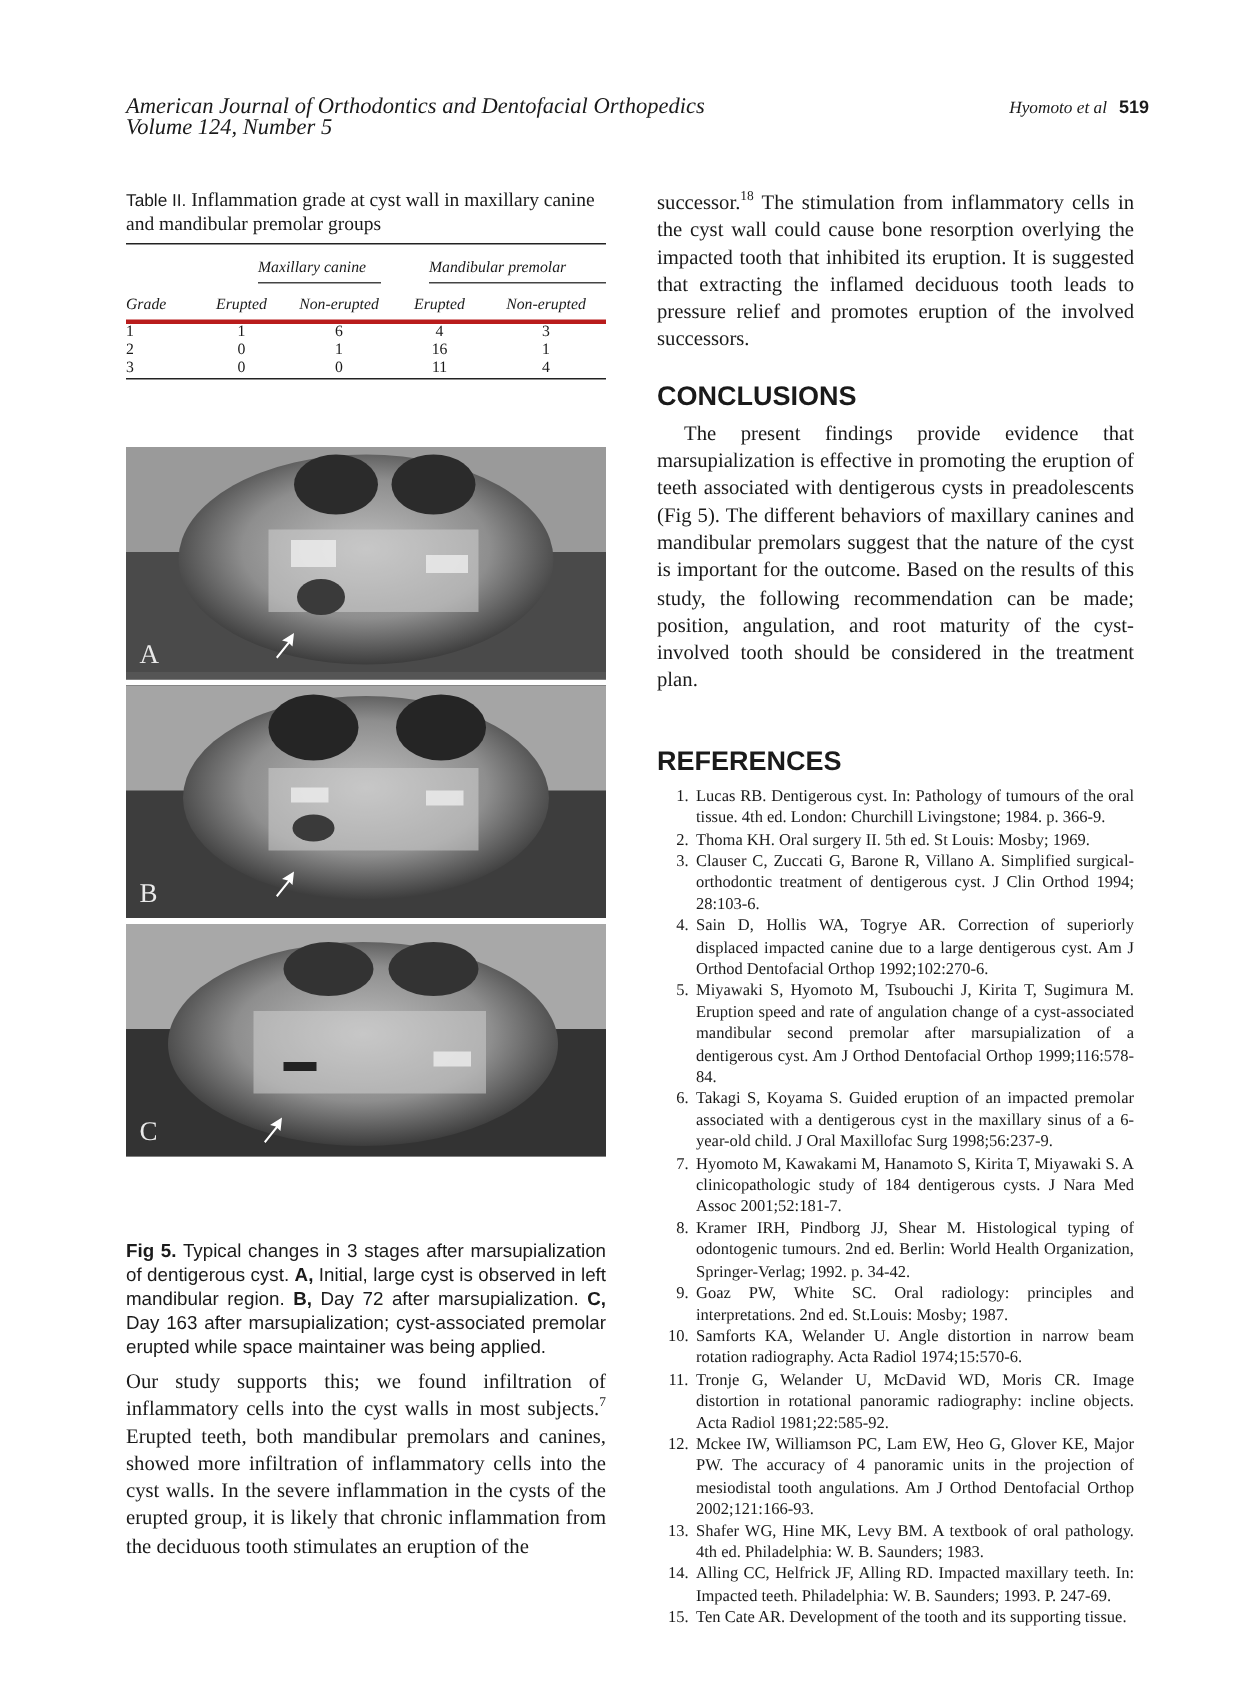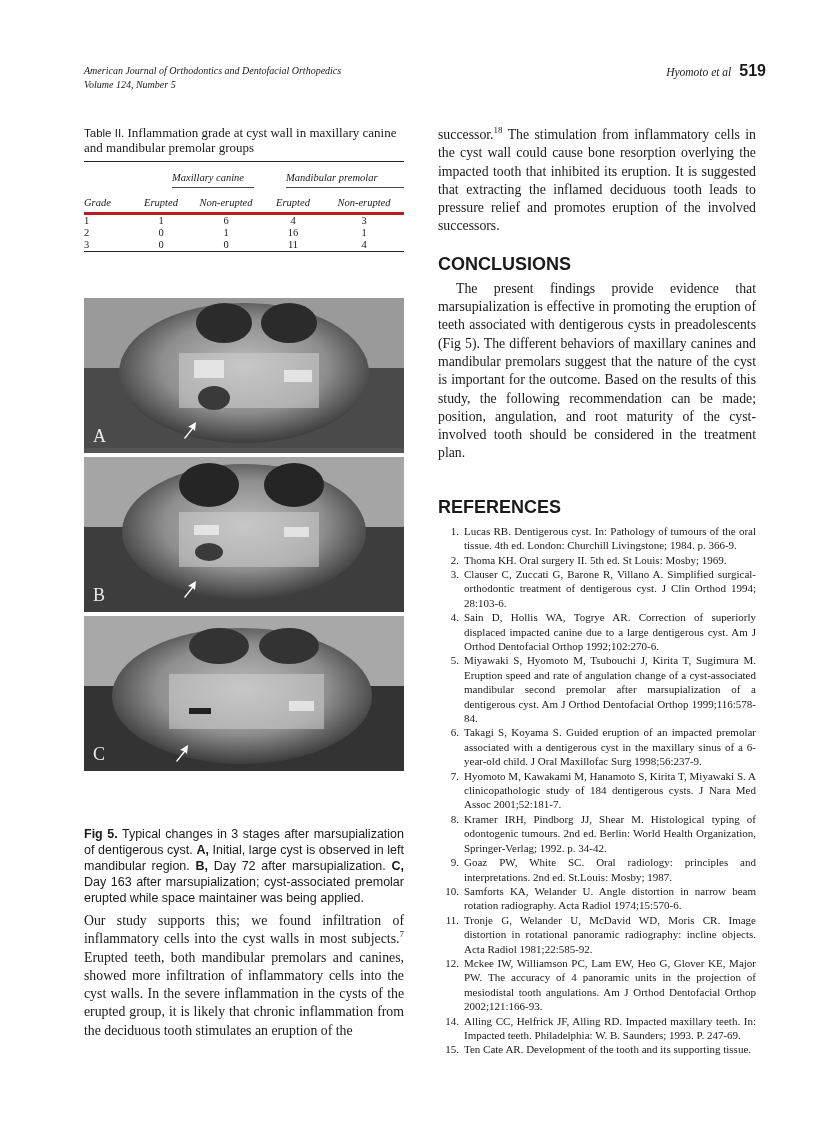--- a/index.html
+++ b/index.html
@@ -1,23 +1,23 @@
 <!DOCTYPE html>
 <html><head>
 <meta charset="utf-8">
 <style>
   html, body { margin: 0; padding: 0; background: #ffffff; }
   body { width: 838px; height: 1122px; position: relative; overflow: hidden; color: #1a1a1a; }
   .serif { font-family: "Liberation Serif", "DejaVu Serif", serif; }
   .sans { font-family: "Liberation Sans", "DejaVu Sans", sans-serif; margin-top: 40px; }
 
-  .running-head { position: absolute; left: 84px; top: 64px; font-size: 10px; line-height: 14px; font-style: italic; }
+  .running-head { position: absolute; left: 84px; top: 64px; font-size: 15px; line-height: 14px; font-style: italic; }
   .running-right { position: absolute; right: 72px; top: 64px; font-size: 11.5px; line-height: 14px; }
   .running-right .author { font-style: italic; }
-  .running-right .page { font-family: "Liberation Sans", "DejaVu Sans", sans-serif; font-weight: bold; margin-left: 8px; font-size: 16px; }
+  .running-right .page { font-family: "Liberation Sans", "DejaVu Sans", sans-serif; font-weight: bold; margin-left: 8px; font-size: 12px; }
 
   .col-left { position: absolute; left: 84px; top: 126px; width: 320px; }
   .col-right { position: absolute; left: 438px; top: 126px; width: 318px; }
 
   .table-caption { font-size: 13px; line-height: 14.5px; }
   .table-caption .lbl { font-family: "Liberation Sans", "DejaVu Sans", sans-serif; font-weight: normal; font-size: 11.5px; }
   table.grade { width: 320px; border-collapse: collapse; margin-top: 6px; font-size: 10.5px; }
   table.grade td, table.grade th { padding: 0; font-weight: normal; }
   .rule-top { border-top: 1.5px solid #222; }
   .rule-bot { border-bottom: 1.5px solid #222; }
@@ -217,20 +217,24 @@
       </li>
     <li>
         <span class="num">11.</span>
         <span class="txt">Tronje G, Welander U, McDavid WD, Moris CR. Image distortion in rotational panoramic radiography: incline objects. Acta Radiol 1981;22:585-92.</span>
       </li>
     <li>
         <span class="num">12.</span>
         <span class="txt">Mckee IW, Williamson PC, Lam EW, Heo G, Glover KE, Major PW. The accuracy of 4 panoramic units in the projection of mesiodistal tooth angulations. Am J Orthod Dentofacial Orthop 2002;121:166-93.</span>
       </li>
     <li>
+        <span class="num">13.</span>
+        <span class="txt">Shafer WG, Hine MK, Levy BM. A textbook of oral pathology. 4th ed. Philadelphia: W. B. Saunders; 1983.</span>
+      </li>
+    <li>
         <span class="num">14.</span>
         <span class="txt">Alling CC, Helfrick JF, Alling RD. Impacted maxillary teeth. In: Impacted teeth. Philadelphia: W. B. Saunders; 1993. P. 247-69.</span>
       </li>
     <li>
         <span class="num">15.</span>
         <span class="txt">Ten Cate AR. Development of the tooth and its supporting tissue.</span>
       </li>
   </ol>
 </div>
 

